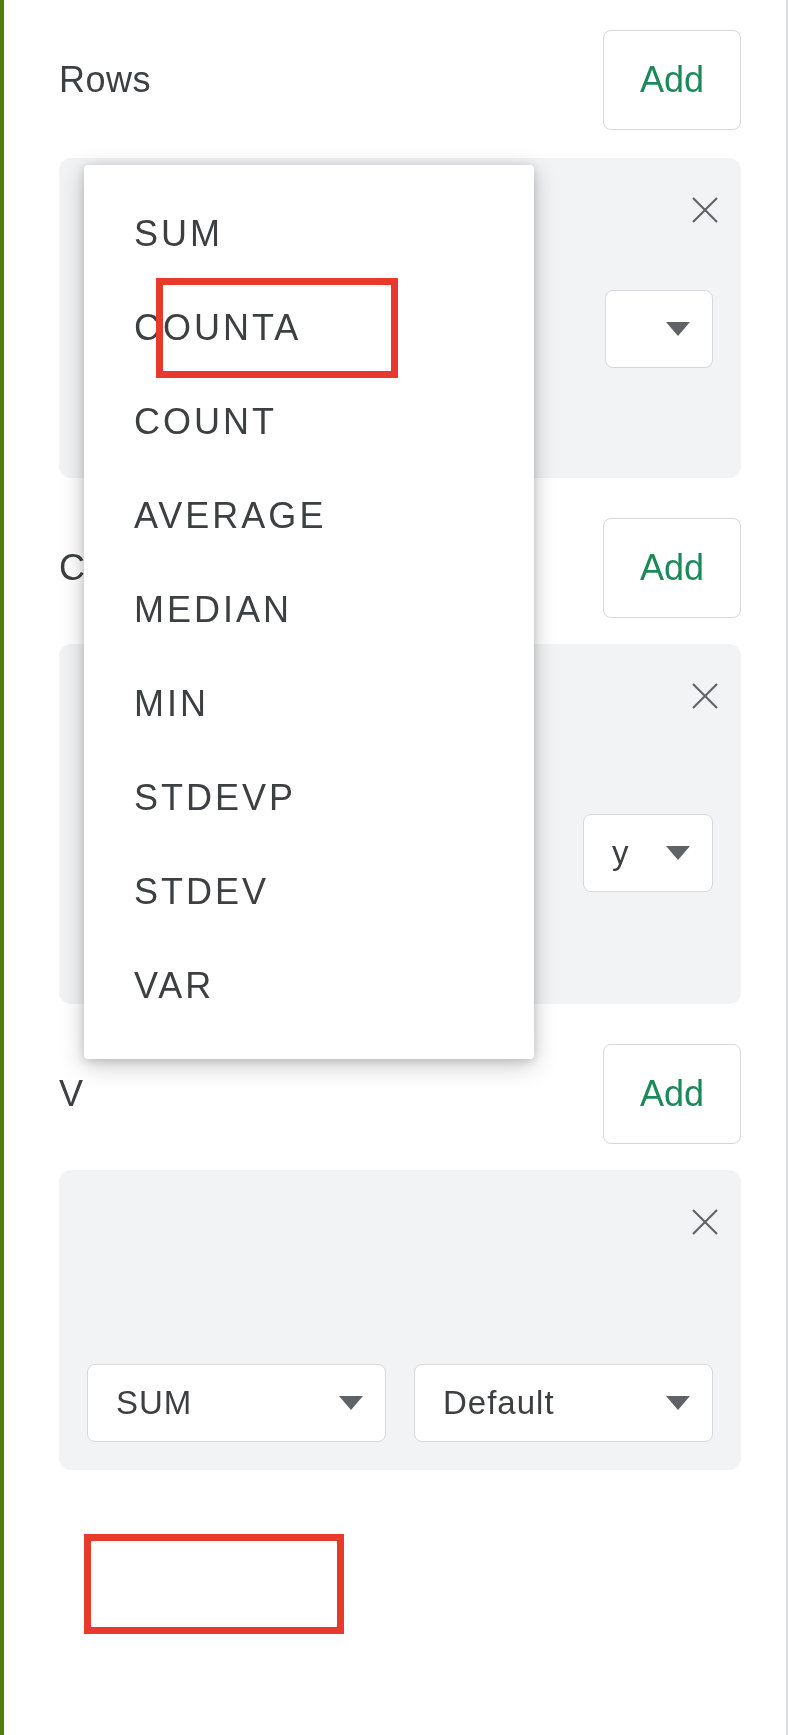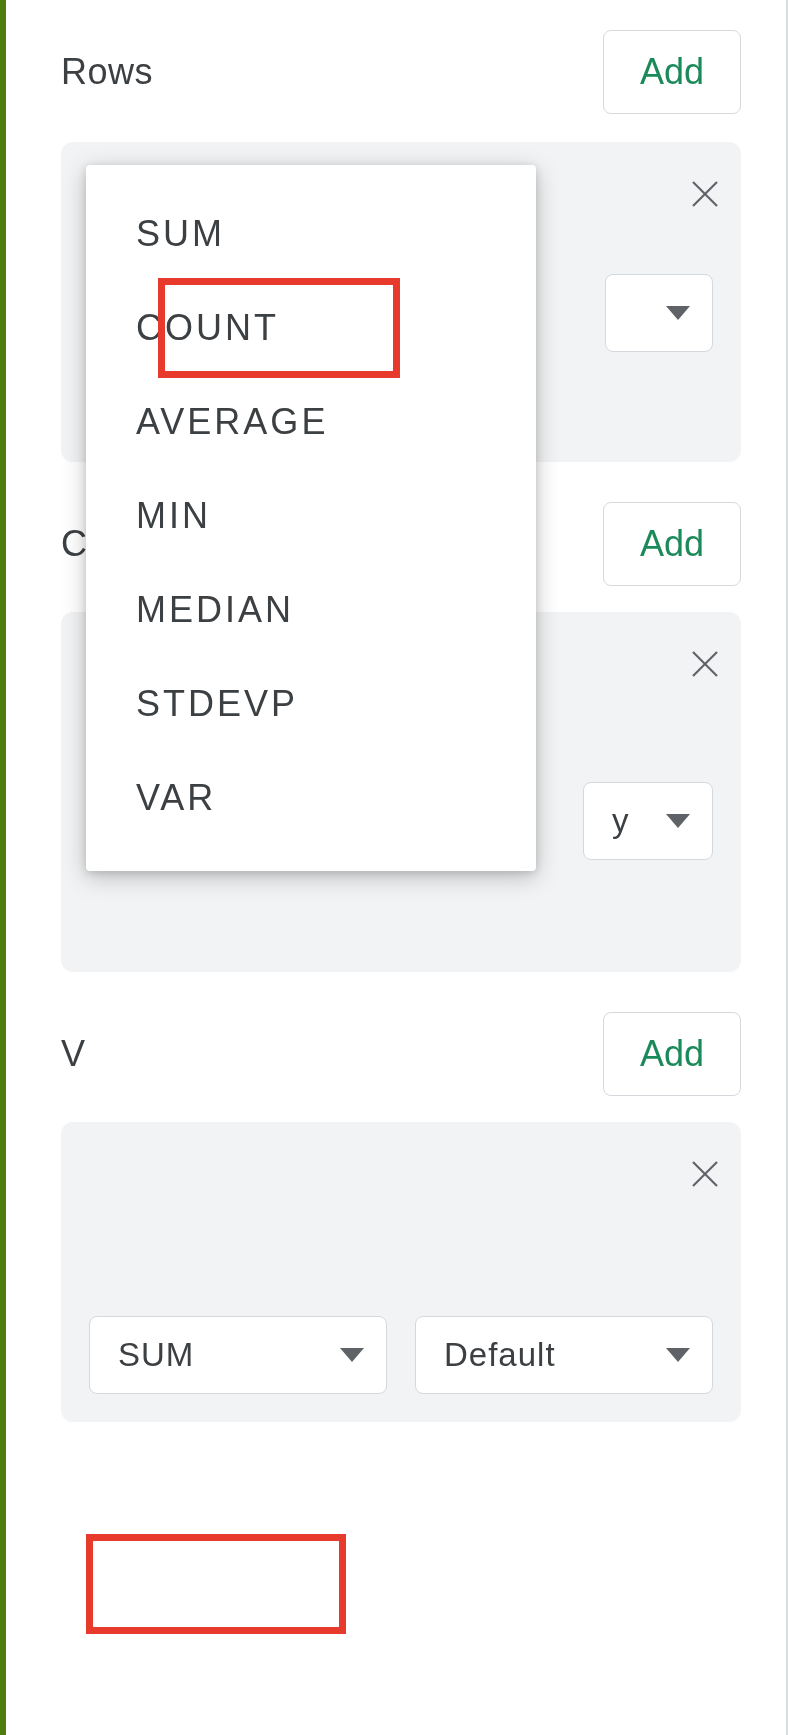--- a/index.html
+++ b/index.html
@@ -7,21 +7,21 @@
     margin: 0;
     padding: 0;
     font-family: Arial, "Helvetica Neue", sans-serif;
     background: #fff;
     color: #3c4043;
   }
   .panel {
     width: 788px;
     height: 1735px;
     position: relative;
-    border-left: 6px solid #4d7c0f;
+    border-left: 4px solid #4d7c0f;
     border-right: 2px solid #d9dce0;
     padding: 30px 45px 60px 55px;
   }
 
   
   .section-header {
     display: flex;
     align-items: center;
     justify-content: space-between;
     margin-bottom: 28px;
@@ -29,21 +29,21 @@
   .section-header .title {
     font-size: 36px;
     color: #3c4043;
     letter-spacing: 0.5px;
   }
   .add-btn {
     border: 1.5px solid #d5d9dd;
     background: #fff;
     color: #1b8a5a;
     font-size: 36px;
-    padding: 20px 36px;
+    padding: 28px 36px;
     border-radius: 8px;
     letter-spacing: 0;
     text-align: right;
   }
 
   
   .card {
     background: #f1f3f4;
     border-radius: 12px;
     padding: 32px 28px 40px 28px;
@@ -232,24 +232,26 @@
       </div>
       <div class="select">
         <span>Default</span>
         <span class="caret"></span>
       </div>
     </div>
   </div>
 
   <div class="dropdown" id="dropdown">
       <div class="item">SUM</div>
+      <div class="item">COUNTA</div>
       <div class="item">COUNT</div>
       <div class="item">AVERAGE</div>
+      <div class="item">MEDIAN</div>
       <div class="item">MIN</div>
-      <div class="item">MEDIAN</div>
       <div class="item">STDEVP</div>
+      <div class="item">STDEV</div>
       <div class="item">VAR</div>
     </div>
 
   <div class="anno" id="anno-counta"></div>
   <div class="anno" id="anno-sum"></div>
 
 </div>
 
 </body></html>

